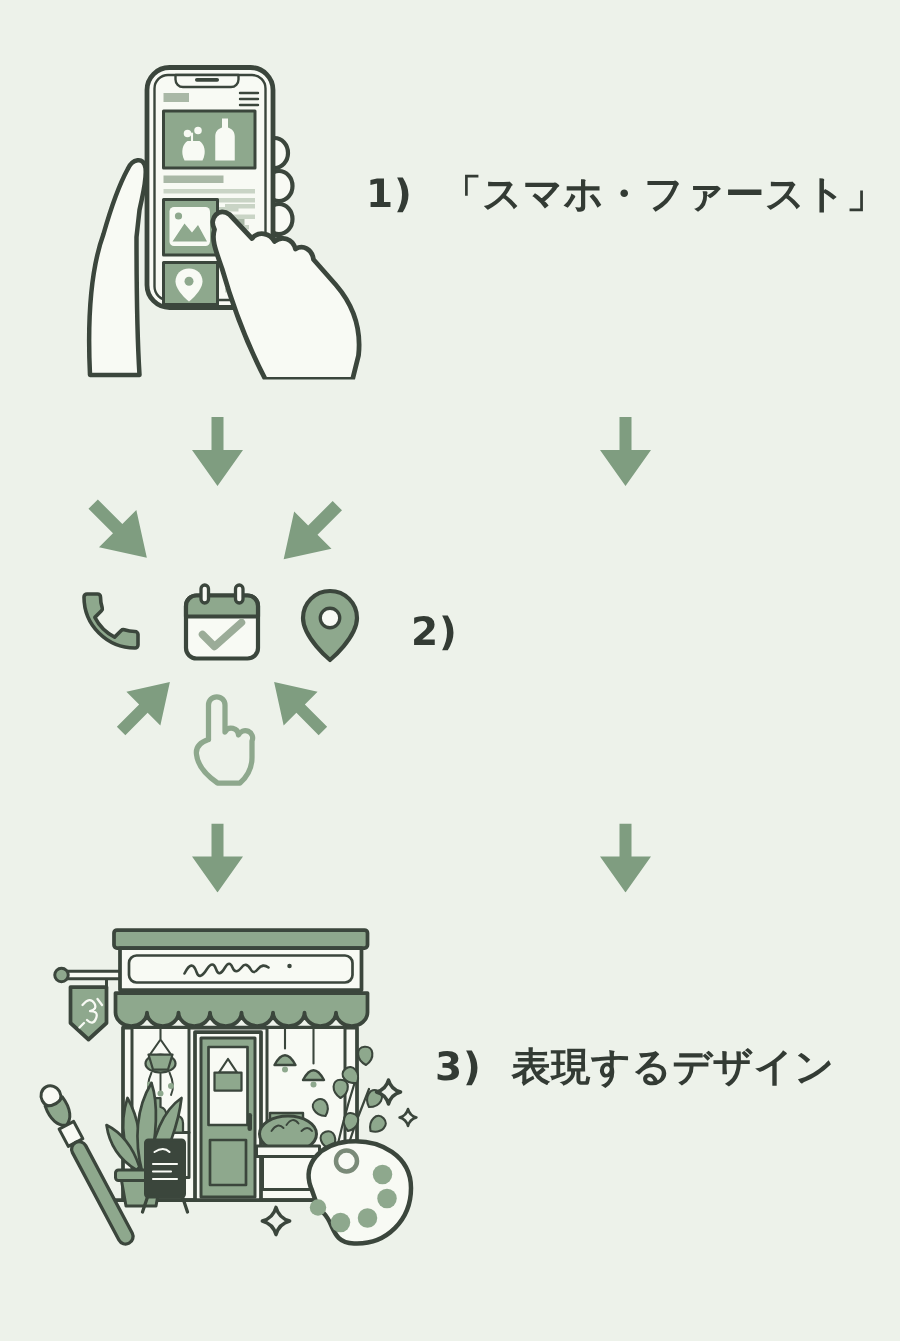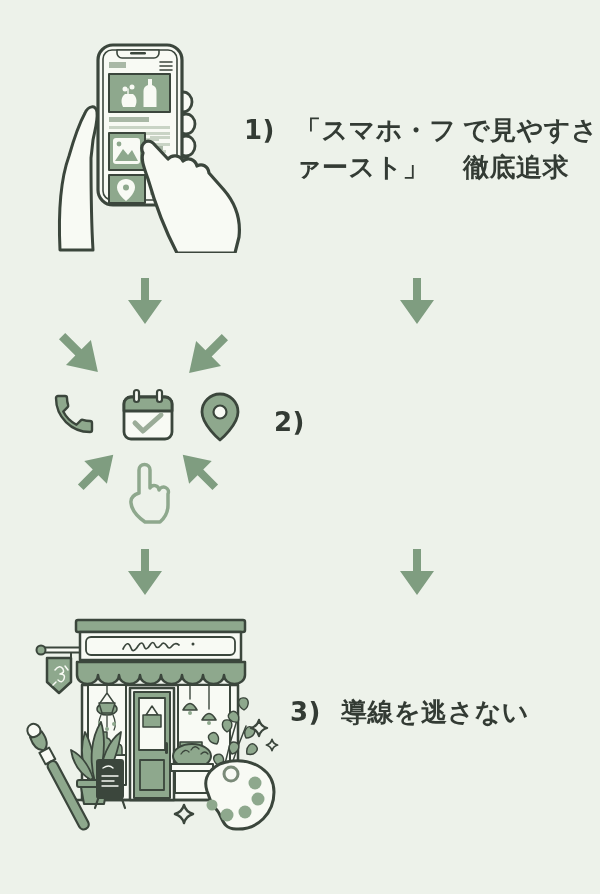--- a/index.html
+++ b/index.html
@@ -14,21 +14,21 @@
   svg *{stroke-linejoin:round;stroke-linecap:round;}
   .f-sage{fill:var(--sage);} .f-paper{fill:var(--paper);} .f-ink{fill:var(--ink);}
   .f-arrow{fill:var(--arrow);} .f-none{fill:none;} .f-linegrey{fill:var(--linegrey);}
   .f-linelight{fill:var(--linelight);} .f-board{fill:var(--board);}
   .s-ink{stroke:var(--ink);} .s-paper{stroke:var(--paper);} .s-sage{stroke:var(--sage);}
   .s-check{stroke:var(--check);} .s-ring{stroke:var(--ring);}
   .abs{position:absolute;}
   .step{position:absolute;display:flex;align-items:flex-start;color:var(--text);
         font-weight:700;font-size:26px;letter-spacing:.5px;}
   .step .num{margin-right:20px;line-height:37px;}
-  .step .lines{display:flex;align-items:center;line-height:37px;}
+  .step .lines{display:flex;flex-direction:column;align-items:center;line-height:37px;}
   .down-arrow{position:absolute;width:34px;height:46px;}
 </style>
 </head>
 <body>
 
 <div class="canvas">
 
   <svg class="abs" style="left:55px;top:18px" width="230" height="235" viewBox="0 0 230 235">
 
     <g>
@@ -92,21 +92,20 @@
       </g>
     </g>
 
     <path d="M88 135 C84 127 91 120 98 125 L113 141 C117 136 125 137 128 143 C133 139 140 141 142 148 C147 145 153 148 154 155 L169 172 C181 186 186 201 184 219 L180 235 L122 235 C111 214 101 189 93 161 C88 147 86 141 88 135 Z" class="f-paper s-ink" stroke-width="3.2"></path>
   </svg>
 
   <div class="step" id="step1" style="left:244px;top:112px">
     <span class="num">1)</span>
     <span class="lines">
       <span>「スマホ・ファースト」</span>
-      <span>で見やすさ徹底追求</span>
     </span>
   </div>
 
   <svg class="down-arrow" style="left:128px;top:278px" viewBox="0 0 34 46">
     <path d="M13 0 H21 V22 H34 L17 46 L0 22 H13 Z" class="f-arrow"></path>
   </svg>
   <svg class="down-arrow" style="left:400px;top:278px" viewBox="0 0 34 46">
     <path d="M13 0 H21 V22 H34 L17 46 L0 22 H13 Z" class="f-arrow"></path>
   </svg>
 
@@ -269,17 +268,17 @@
     </g>
 
     <use href="#spark" transform="translate(234,136) scale(1.15)" class="f-none s-ink" stroke-width="2"></use>
     <use href="#spark" transform="translate(247,153) scale(0.8)" class="f-none s-ink" stroke-width="2.2"></use>
     <use href="#spark" transform="translate(159,222) scale(1.3)" class="f-none s-ink" stroke-width="1.8"></use>
   </svg>
 
   <div class="step" id="step3" style="left:290px;top:694px">
     <span class="num">3)</span>
     <span class="lines">
-      <span>導線を逃さない</span>
+      <span>表現するデザイン</span>
     </span>
   </div>
 
 </div>
 
 </body></html>

